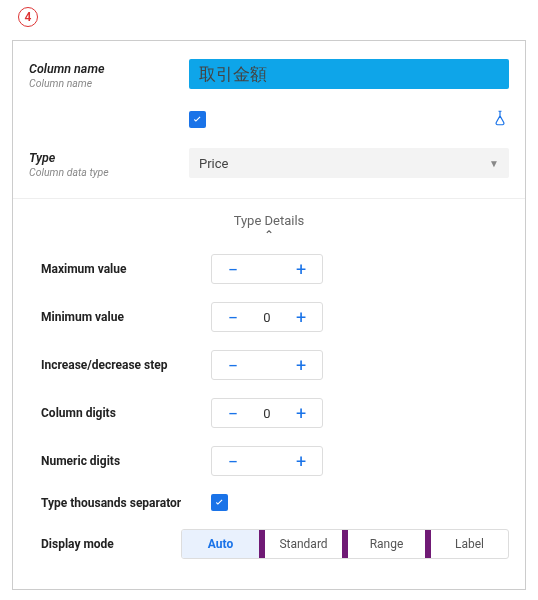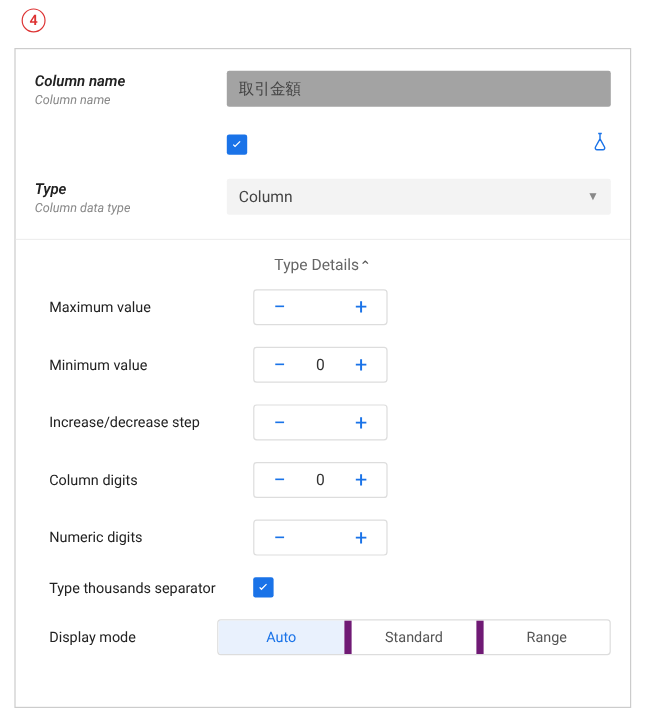--- a/index.html
+++ b/index.html
@@ -61,25 +61,25 @@
     line-height: 1.35;
   }
   .field-col {
     flex: 1;
     display: flex;
     align-items: center;
     gap: 8px;
   }
   .text-input {
     flex: 1;
-    background: #a3a3a3;
+    background: #0ea5e9;
     border: none;
     height: 30px;
     padding: 0 10px;
-    font-size: 13px;
+    font-size: 17px;
     color: #444;
     border-radius: 2px;
     outline: none;
   }
   .select-input {
     flex: 1;
     background: #f3f3f3;
     border: none;
     height: 30px;
     padding: 0 10px;
@@ -108,38 +108,39 @@
   .checkbox svg { width: 13px; height: 13px; }
   .flask-icon svg { width: 18px; height: 18px; }
   .flask-icon { margin-left: auto; color: #1a73e8; cursor: pointer; }
   .divider {
     border: none;
     border-top: 1px solid #eee;
     margin: 6px -16px 10px -16px;
   }
   .section-header {
     display: flex;
-    justify-content: center;
+    justify-content: flex-end;
     align-items: center;
     color: #666;
     font-size: 13px;
     padding: 4px 0 12px 0;
     cursor: pointer;
+    flex-direction: column;
   }
   .caret-up { font-size: 12px; color: #555; }
   .detail-row {
     display: flex;
     align-items: center;
     margin-bottom: 18px;
     padding-left: 12px;
   }
   .detail-label {
     width: 170px;
     font-size: 12px;
-    font-weight: 400;
+    font-weight: 700;
     color: #222;
   }
   .stepper {
     display: flex;
     align-items: center;
     border: 1px solid #ddd;
     border-radius: 3px;
     height: 30px;
     overflow: hidden;
   }
@@ -176,21 +177,21 @@
     justify-content: center;
     font-size: 12px;
     color: #555;
     cursor: pointer;
     border-left: 6px solid #701a75;
   }
   .seg-btn:first-child { border-left: none; }
   .seg-btn.active {
     background: #e9f1fd;
     color: #1a73e8;
-    font-weight: 400;
+    font-weight: 700;
   }
 </style>
 </head>
 <body>
 
 <div class="step-badge">
   <span>4</span>
 </div>
 
 <div class="panel">
@@ -222,21 +223,21 @@
     </div>
   </div>
 
   <div class="row">
     <div class="label-col">
       <div class="label-main">Type</div>
       <div class="label-sub">Column data type</div>
     </div>
     <div class="field-col">
       <div class="select-input">
-        <span>Column</span>
+        <span>Price</span>
         <span class="chev-down">▼</span>
       </div>
     </div>
   </div>
 
   <hr class="divider">
 
   <div class="section-header">
     <span>Type Details</span>
     <span class="caret-up">⌃</span>
@@ -295,16 +296,17 @@
         </svg>
     </div>
   </div>
 
   <div class="detail-row">
     <div class="detail-label" style="width:140px">Display mode</div>
     <div class="seg-control">
       <div class="seg-btn active">Auto</div>
       <div class="seg-btn">Standard</div>
       <div class="seg-btn">Range</div>
+      <div class="seg-btn">Label</div>
     </div>
   </div>
 
 </div>
 
 </body></html>

